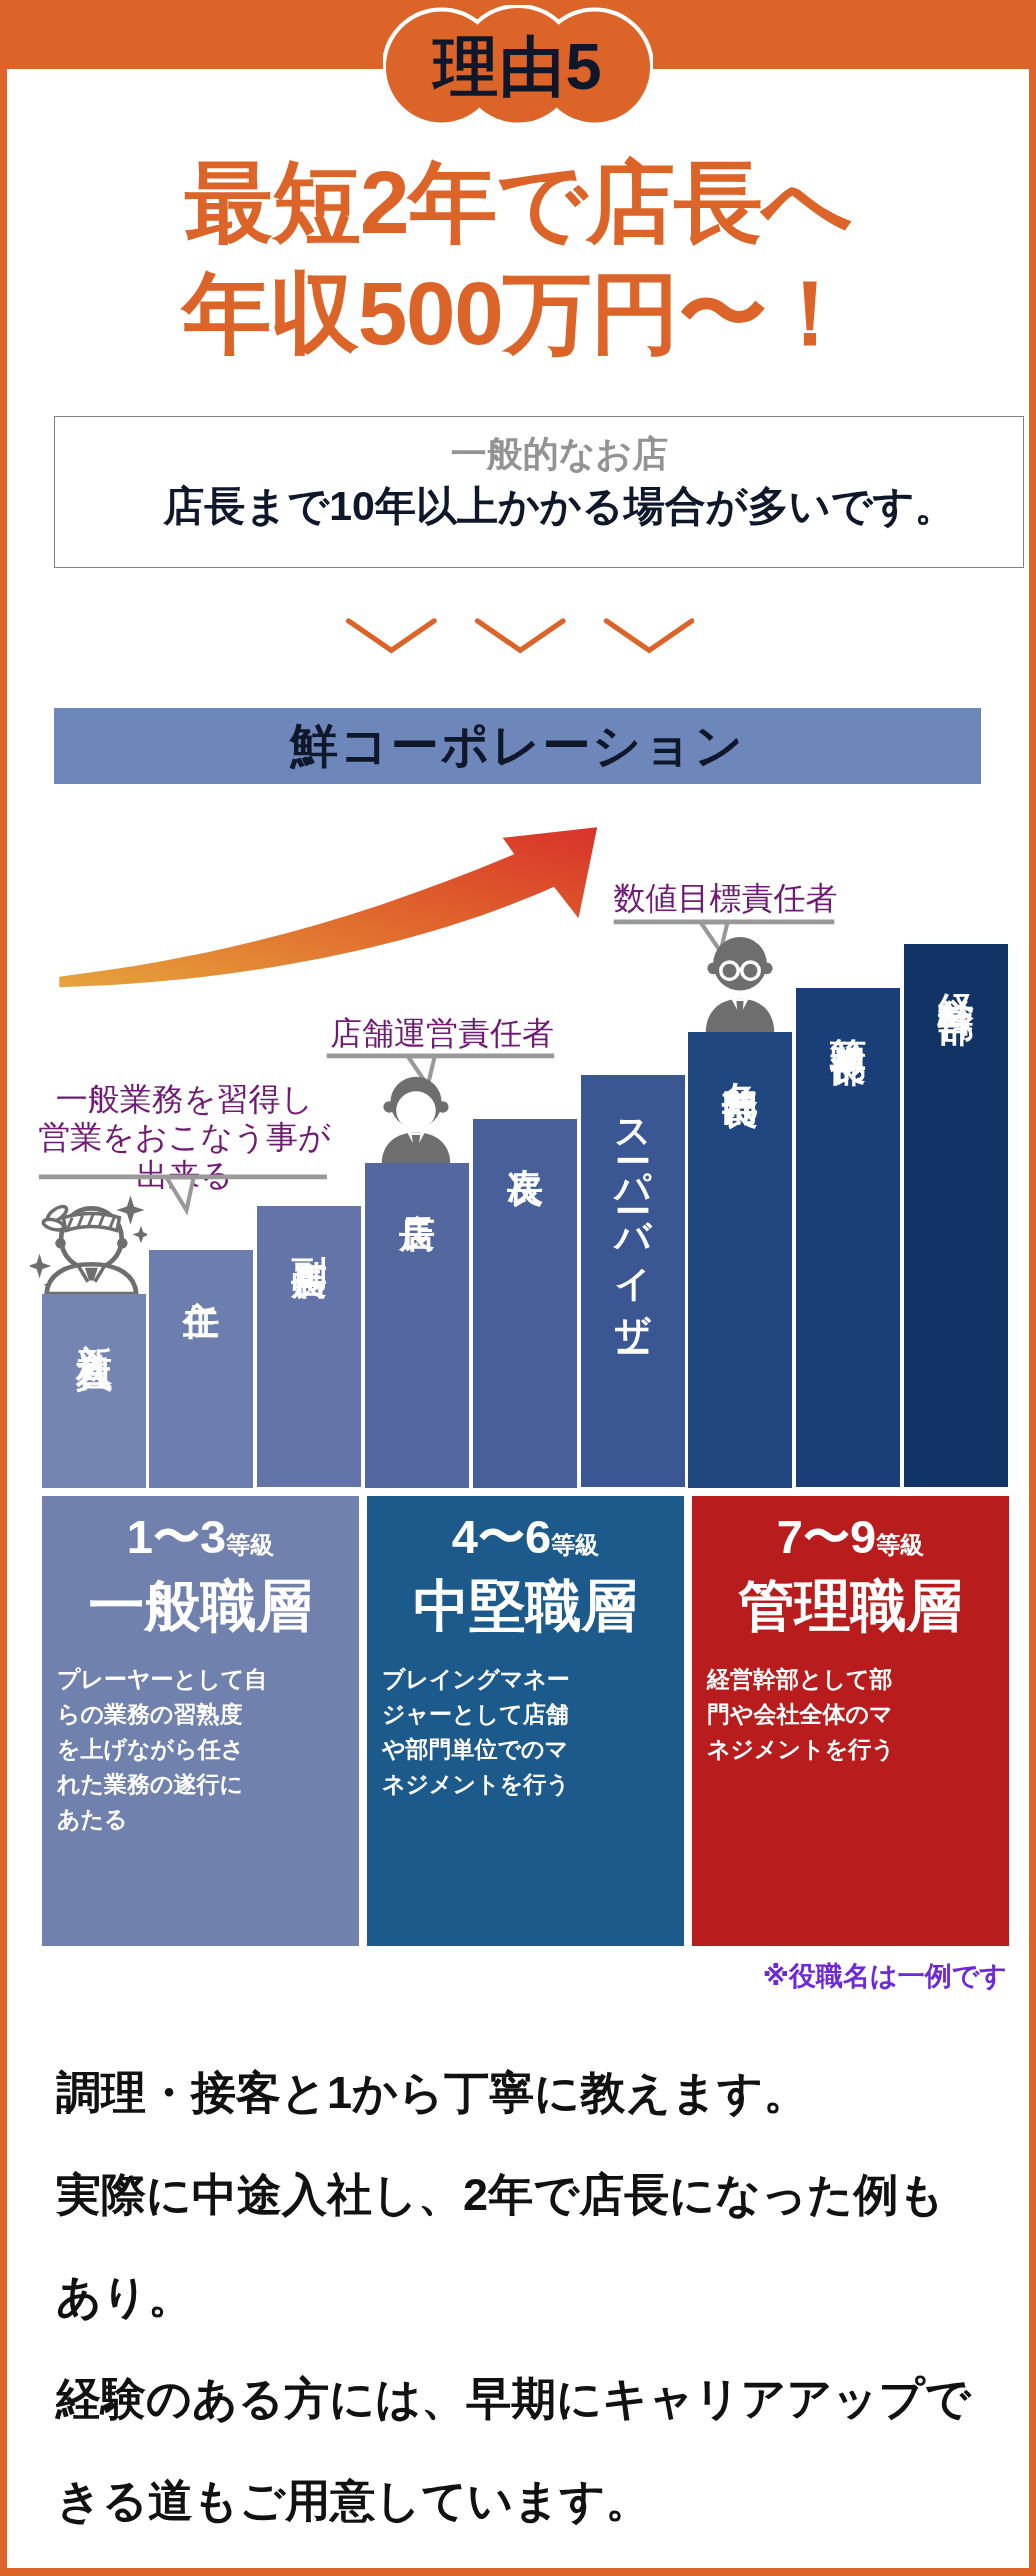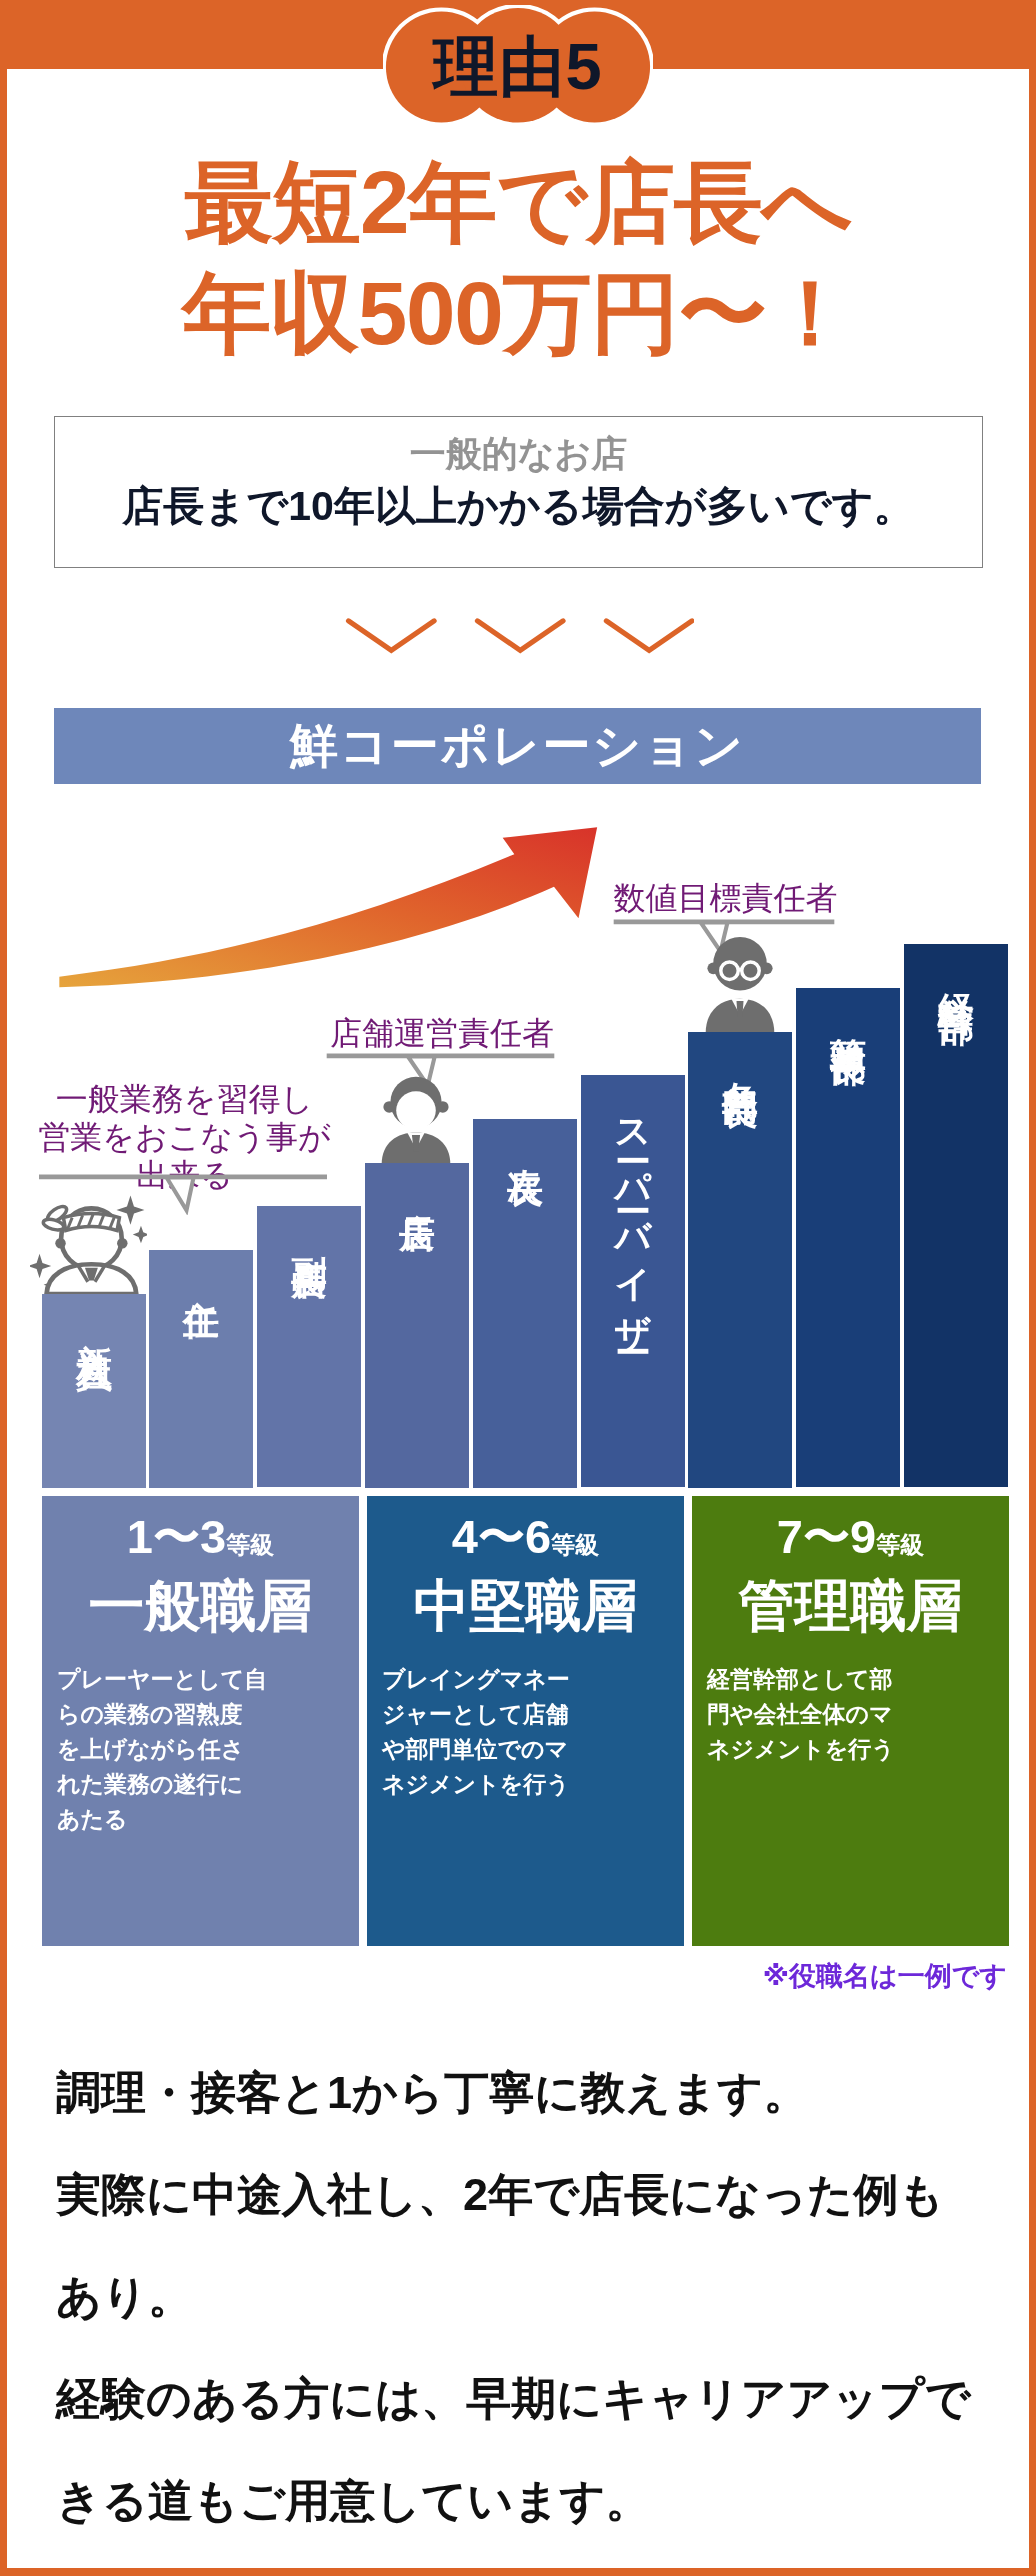--- a/index.html
+++ b/index.html
@@ -15,28 +15,28 @@
   .band-bottom{left:0;top:2568px;width:1036px;height:8.2px;background:#DC6428;}
   
   .badge{left:383px;top:4.7px;width:270px;height:124px;}
   .badge svg{position:absolute;left:0;top:0;}
   .badge-text{position:absolute;left:0;top:0;width:270px;height:124px;display:flex;align-items:center;justify-content:center;
     color:#0f172a;font-size:65px;font-weight:900;letter-spacing:1.2px;}
   
   .heading{left:0;top:147px;width:1036px;text-align:center;color:#DC6428;font-weight:900;
     font-size:89px;line-height:111px;letter-spacing:-1.2px;}
   
-  .compare-box{left:54px;top:416px;width:927px;height:150px;background:#fff;border:1.8px solid #808080;text-align:center;}
+  .compare-box{left:54px;top:416px;width:927px;height:150px;background:#fff;border:1.8px solid #808080;text-align:center;padding-left:41px;}
   .compare-label{margin-top:16.4px;font-size:36px;font-weight:700;color:#939393;line-height:41px;}
   .compare-text{margin-top:8.2px;font-size:41px;font-weight:700;color:#0f172a;line-height:47px;}
   
   .chevrons{left:343px;top:618px;width:351px;height:37px;}
   
   .banner{left:54px;top:708px;width:927px;height:76px;background:#6E87BA;display:flex;align-items:center;justify-content:center;}
-  .banner-text{color:#ffffff;font-size:48px;font-weight:900;letter-spacing:1.8px;}
+  .banner-text{color:#0f172a;font-size:48px;font-weight:900;letter-spacing:1.8px;}
   
   .anno{font-weight:400;color:#701a75;text-align:center;white-space:pre-line;}
   .anno-newcomer{left:36px;top:1080px;width:297px;font-size:32px;line-height:38px;}
   .anno-store{left:325px;top:1016px;width:234px;font-size:32px;line-height:35px;}
   .anno-numeric{left:591px;top:881px;width:269px;font-size:32px;line-height:35px;}
   
   .step{position:absolute;width:104px;display:flex;justify-content:center;}
   .step-label{writing-mode:vertical-rl;text-orientation:mixed;color:#fff;font-weight:700;font-size:36px;
     letter-spacing:4.7px;padding-top:21px;line-height:1;}
   
@@ -221,21 +221,21 @@
 あたる</div>
   </div>
   <div class="tier" style="left: 367px; background-color: rgb(29, 90, 140);">
     <div class="tier-grade"><span class="num">4〜6</span><span class="suf">等級</span></div>
     <div class="tier-name">中堅職層</div>
     <div class="tier-desc">ブレイングマネー
 ジャーとして店舗
 や部門単位でのマ
 ネジメントを行う</div>
   </div>
-  <div class="tier" style="left: 692px; background-color: #4d7c0f;">
+  <div class="tier" style="left: 692px; background-color: #b91c1c;">
     <div class="tier-grade"><span class="num">7〜9</span><span class="suf">等級</span></div>
     <div class="tier-name">管理職層</div>
     <div class="tier-desc">経営幹部として部
 門や会社全体のマ
 ネジメントを行う</div>
   </div>
 
   <div class="abs note">※役職名は一例です</div>
 
   <div class="abs footer-text">調理・接客と1から丁寧に教えます。

